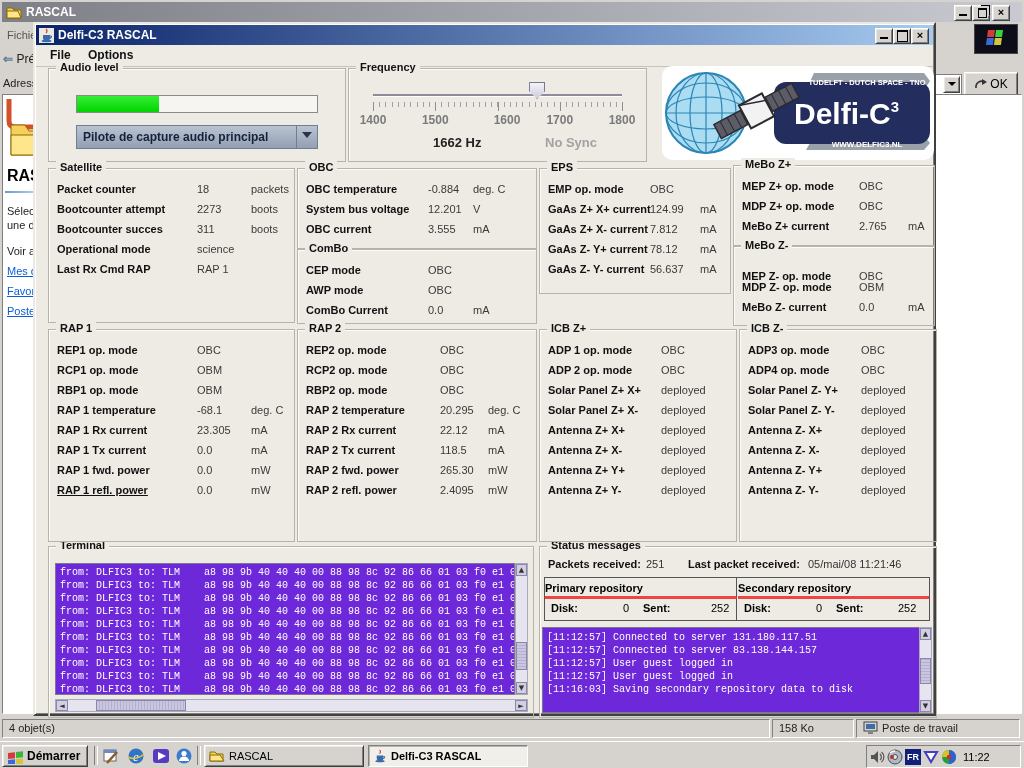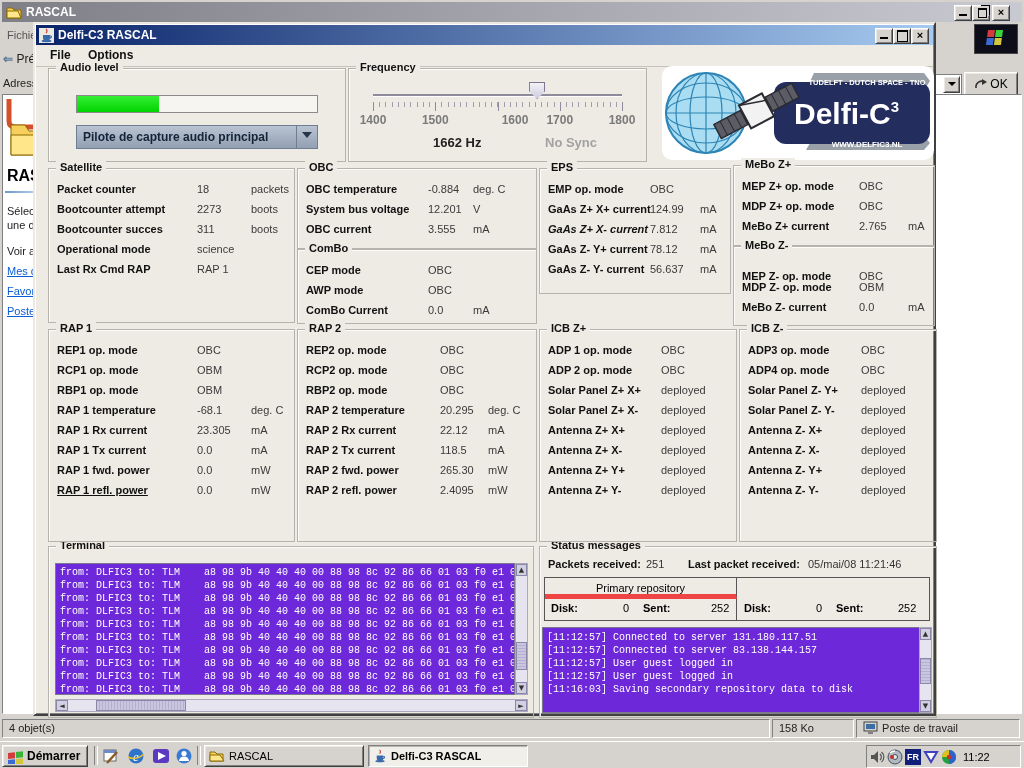--- a/index.html
+++ b/index.html
@@ -67,22 +67,22 @@
   .sbh{position:absolute;height:13px;background:#e6e4ee;border:1px solid #aba8c0;box-sizing:border-box;}
   .sbbtn{position:absolute;background:#d2cfe2;border:1px solid #8a87a8;text-align:center;
     font-family:"DejaVu Sans",sans-serif;font-size:7px;line-height:10px;color:#333;box-sizing:border-box;cursor:pointer;}
   .sbthumb{position:absolute;background:repeating-linear-gradient(0deg,#cac6e0 0 2px,#b4b0d0 2px 3px);
     border:1px solid #8a87a8;box-sizing:border-box;cursor:grab;}
   .sbthumb.h{background:repeating-linear-gradient(90deg,#cac6e0 0 2px,#b4b0d0 2px 3px);}
   
   .smrow-label{position:absolute;font-weight:bold;font-size:11px;color:#111;}
   .smrow-val{position:absolute;font-size:11px;color:#333;}
   #sm-table{position:absolute;left:4px;top:30px;width:386px;height:44px;border:1px solid #555;box-sizing:border-box;}
-  #sm-table .hd{position:absolute;top:0;height:21px;border-bottom:5px solid #ef4444;font-weight:normal;font-size:11px;
-    text-align:center;line-height:20px;box-sizing:border-box;}
+  #sm-table .hd{position:absolute;top:0;height:21px;border-bottom:3px solid #ef4444;font-weight:bold;font-size:11px;
+    text-align:left;line-height:20px;box-sizing:border-box;}
   #sm-table .bd{position:absolute;top:21px;height:21px;box-sizing:border-box;}
   .tcell-lab{position:absolute;top:3px;font-weight:bold;font-size:11px;}
   .tcell-val{position:absolute;top:3px;font-size:11px;}
   
   #taskbar{position:absolute;left:0;top:741px;width:1024px;height:27px;background:#d6d3ce;border-top:1px solid #fff;z-index:50;}
   .taskbtn{position:absolute;top:3px;height:22px;display:flex;align-items:center;font-size:11px;color:#000;
     padding:0 4px;box-sizing:border-box;cursor:pointer;}
   .tsep{position:absolute;top:4px;width:2px;height:19px;border-left:1px solid #808080;border-right:1px solid #fff;}
   .qlicon{position:absolute;top:5px;width:18px;height:18px;cursor:pointer;}
   #tray{position:absolute;right:3px;top:3px;width:153px;height:21px;border:1px solid;border-color:#808080 #fff #fff #808080;
@@ -216,21 +216,21 @@
 
       <div class="gb" style="left:313px;top:44px;width:297px;height:92px">
         <span class="t">Frequency</span>
         <div class="sl-track"></div>
         <div class="sl-ticks-min"></div>
         <div class="sl-ticks-maj"></div>
         <div class="sl-thumb" id="freq-thumb" style="left: 180.095px;"></div>
         <div id="freq-labels">
             <span class="sl-label" style="left: 24px;">1400</span>
             <span class="sl-label" style="left: 86.25px;">1500</span>
-            <span class="sl-label" style="left: 166px;">1600</span>
+            <span class="sl-label" style="left: 158px;">1600</span>
             <span class="sl-label" style="left: 210.75px;">1700</span>
             <span class="sl-label" style="left: 273px;">1800</span>
           </div>
         <span class="freq-val" style="left:84px">1662 Hz</span>
         <span class="freq-sync" style="left:196px">No Sync</span>
       </div>
 
       <div style="position:absolute;left:627px;top:42px;width:272px;height:94px">
         <svg width="272" height="94" viewBox="0 0 272 94">
           <rect x="0" y="0" width="272" height="94" rx="10" fill="#ffffff"></rect>
@@ -292,20 +292,21 @@
 
       <div class="gb" style="left:504px;top:522px;width:396px;height:170px">
         <span class="t">Status messages</span>
         <span class="smrow-label" style="left:8px;top:11px">Packets received:</span>
         <span class="smrow-val" style="left:106px;top:11px">251</span>
         <span class="smrow-label" style="left:148px;top:11px">Last packet received:</span>
         <span class="smrow-val" style="left:268px;top:11px">05/mai/08 11:21:46</span>
 
         <div id="sm-table">
           <div class="hd" style="left:0;width:192px;border-right:1px solid #555">Primary repository</div>
+          <div class="hd" style="left:193px;right:0">Secondary repository</div>
           <div class="bd" style="left:0;width:192px;border-right:1px solid #555">
             <span class="tcell-lab" style="left:6px">Disk:</span>
             <span class="tcell-val" style="left:78px">0</span>
             <span class="tcell-lab" style="left:98px">Sent:</span>
             <span class="tcell-val" style="left:166px">252</span>
           </div>
           <div class="bd" style="left:193px;right:0">
             <span class="tcell-lab" style="left:6px">Disk:</span>
             <span class="tcell-val" style="left:78px">0</span>
             <span class="tcell-lab" style="left:98px">Sent:</span>
@@ -392,21 +393,21 @@
           <div class="prow" style="top: 14px;">
             <span class="plabel" style="left: 8px;">EMP op. mode</span>
             <span class="pval" style="left: 110px;">OBC</span>
           </div>
           <div class="prow" style="top: 34px;">
             <span class="plabel" style="left: 8px;">GaAs Z+ X+ current</span>
             <span class="pval" style="left: 110px;">124.99</span>
             <span class="punit" style="left: 160px;">mA</span>
           </div>
           <div class="prow" style="top: 54px;">
-            <span class="plabel" style="left: 8px; font-style: italic;">GaAs Z+ X- current</span>
+            <span class="plabel" style="left: 8px;">GaAs Z+ X- current</span>
             <span class="pval" style="left: 110px;">7.812</span>
             <span class="punit" style="left: 160px;">mA</span>
           </div>
           <div class="prow" style="top: 74px;">
             <span class="plabel" style="left: 8px;">GaAs Z- Y+ current</span>
             <span class="pval" style="left: 110px;">78.12</span>
             <span class="punit" style="left: 160px;">mA</span>
           </div>
           <div class="prow" style="top: 94px;">
             <span class="plabel" style="left: 8px;">GaAs Z- Y- current</span>

